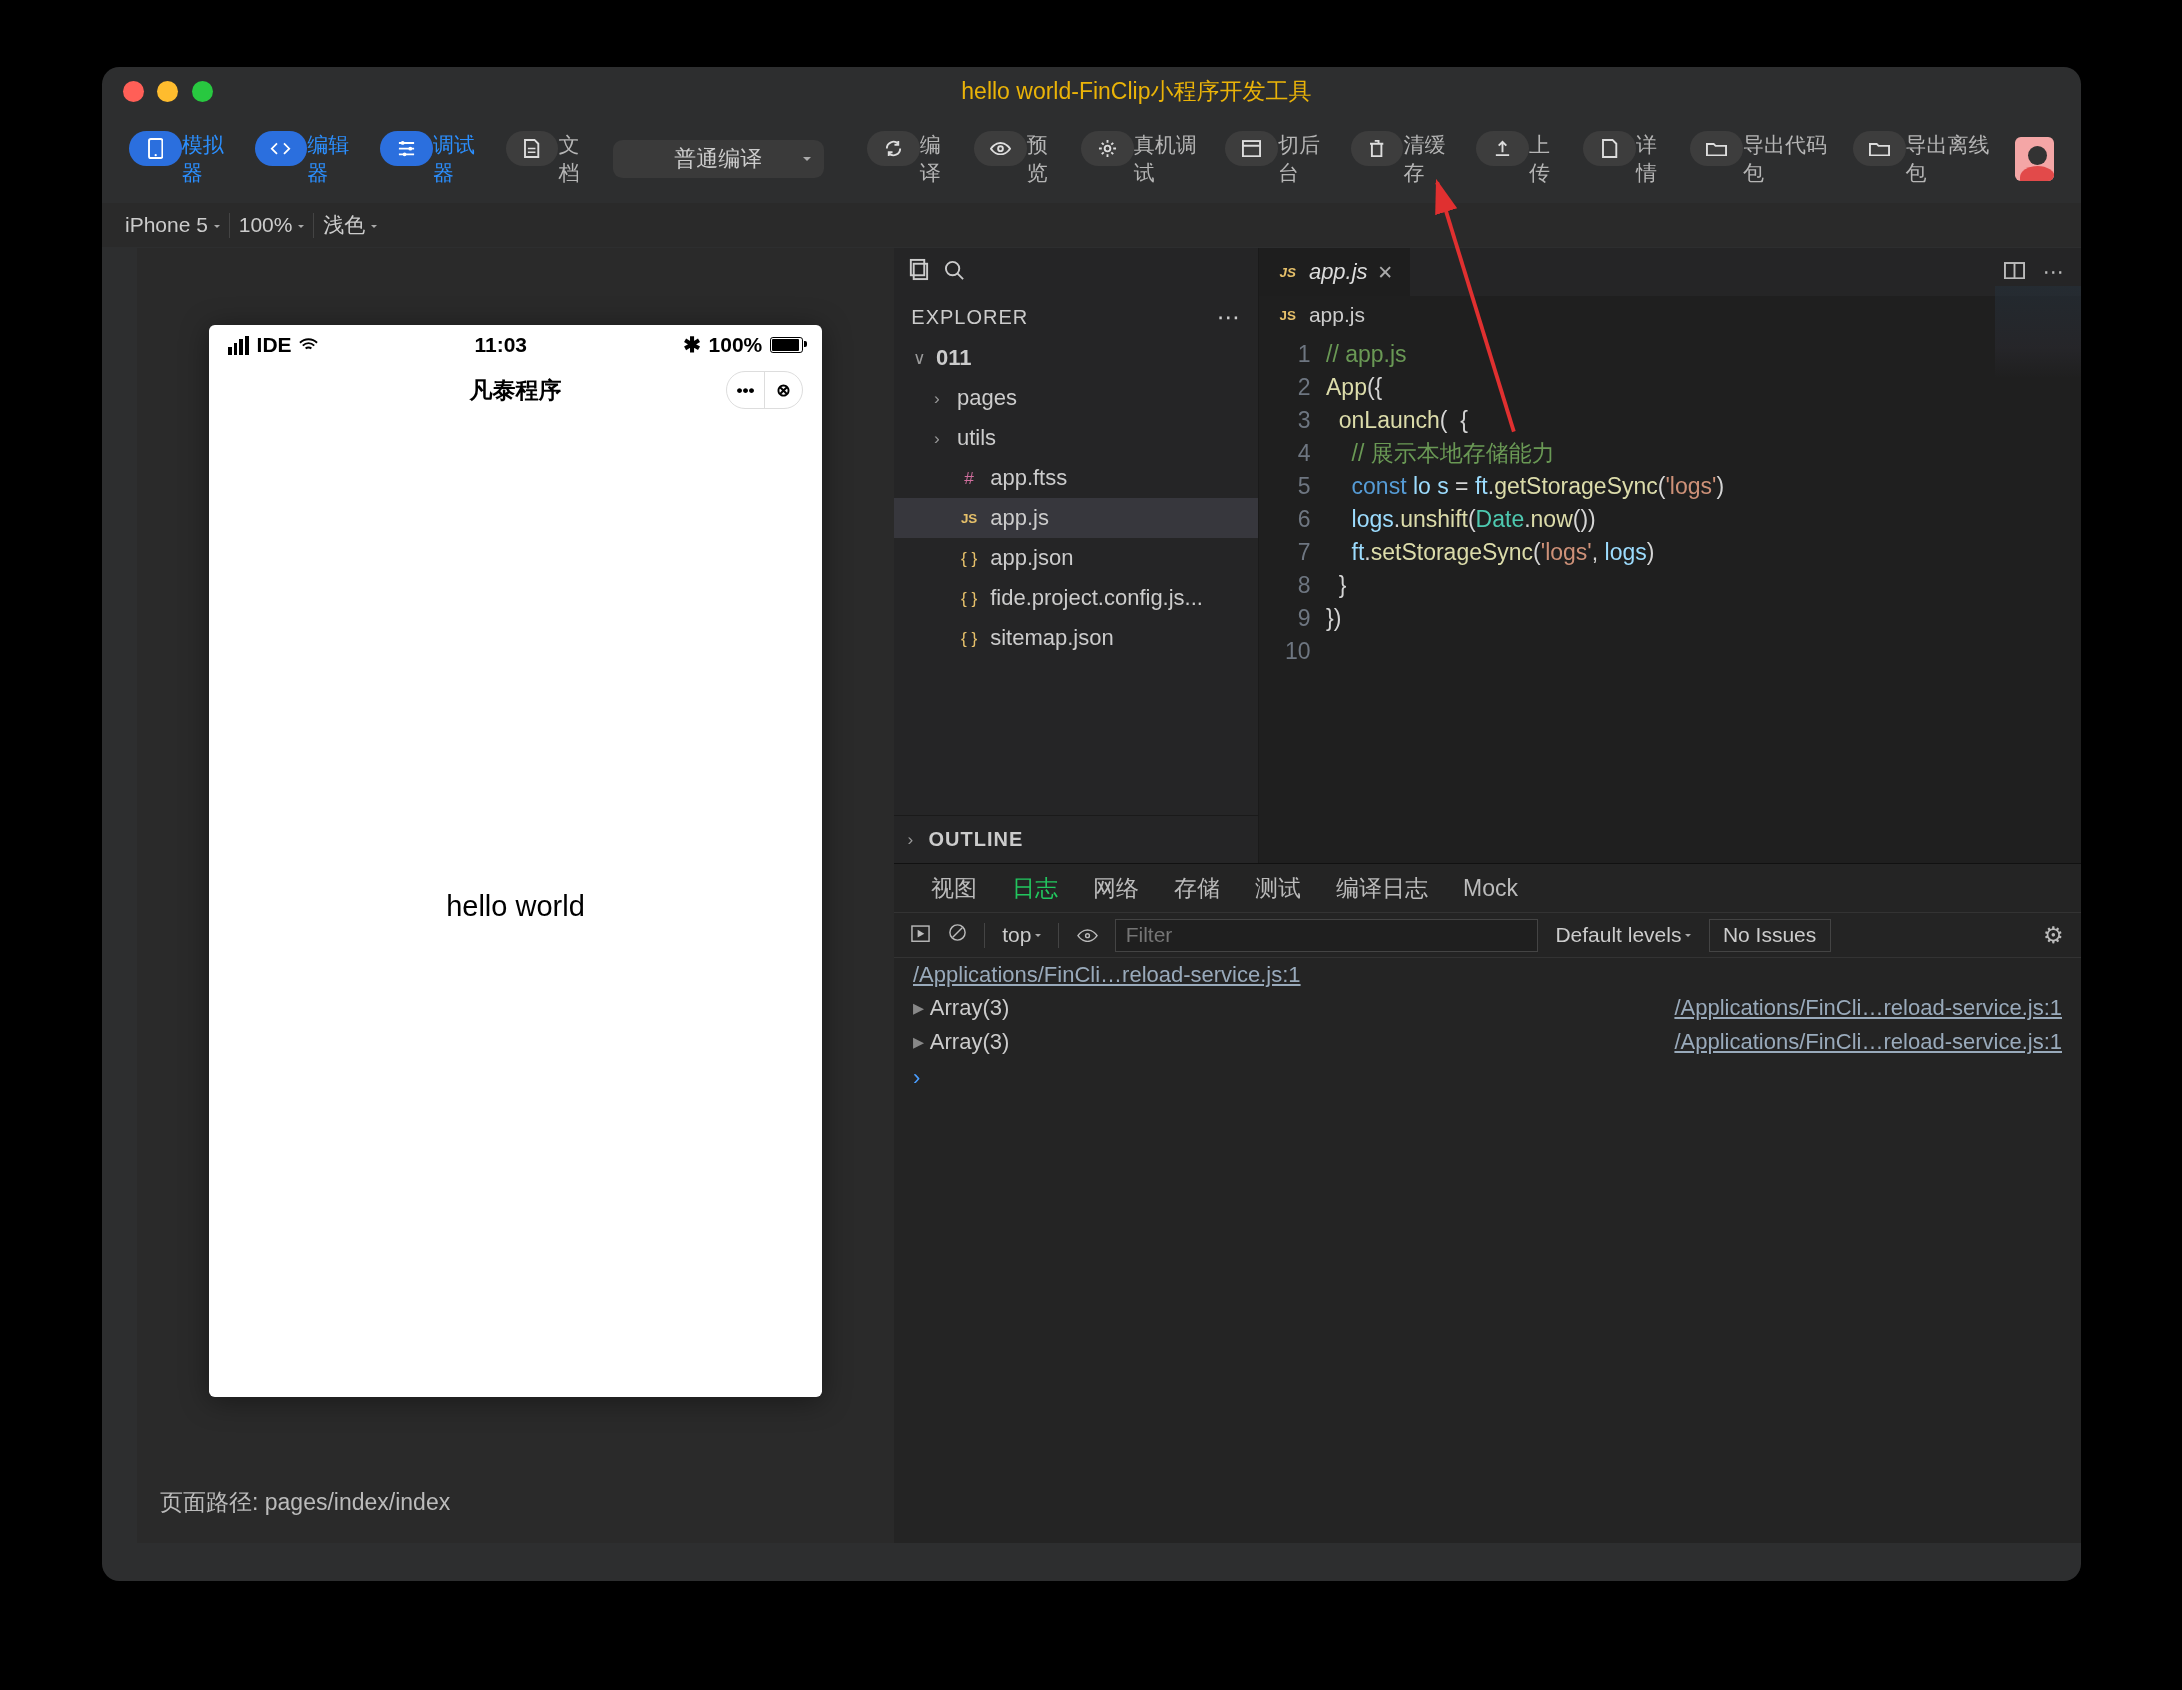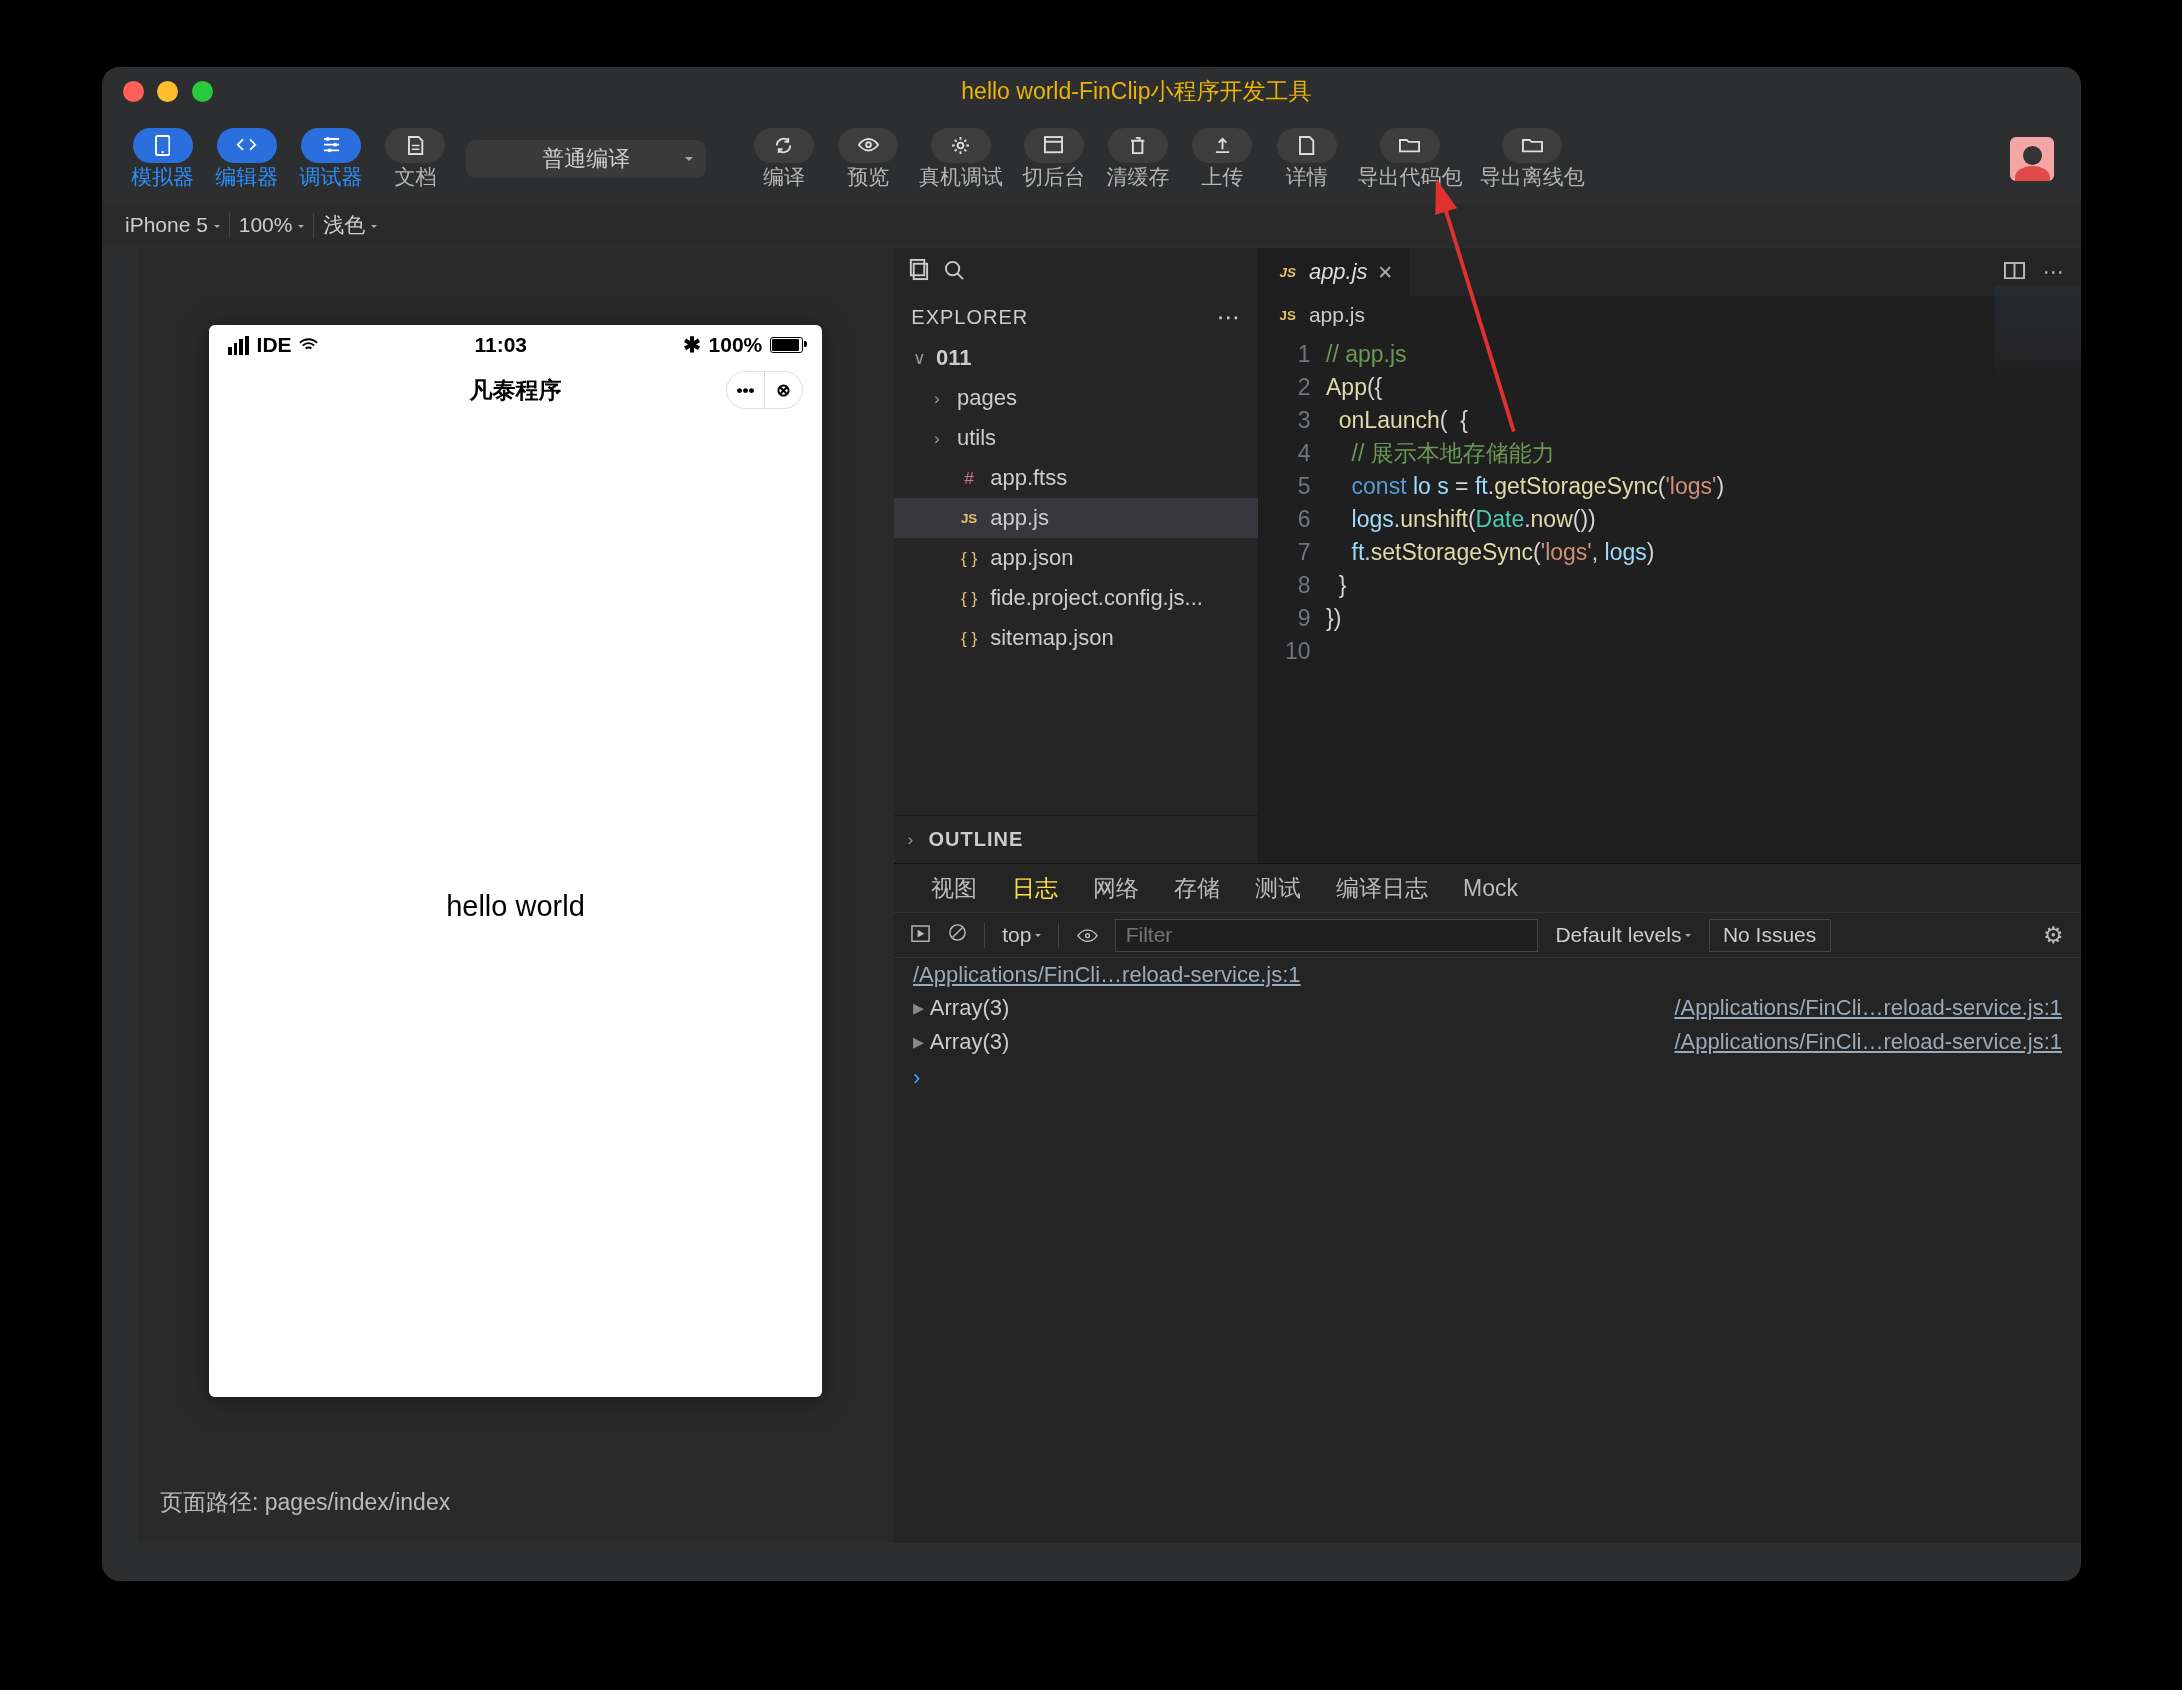--- a/index.html
+++ b/index.html
@@ -6,21 +6,21 @@
 body { background:#000; width:2183px; height:1691px; position:relative; }
 .window { position:absolute; left:102px; top:67px; width:1979px; height:1514px; background:#2d2e2f; border-radius:17.3px; overflow:hidden; box-shadow:0 0 77px rgba(0,0,0,.6); }
 
 .titlebar { height:48px; display:flex; align-items:center; padding:0 21px; }
 .traffic { display:flex; gap:13.4px; }
 .tl { width:21px; height:21px; border-radius:50%; }
 .tl.r{background:#ff5f57;} .tl.y{background:#febc2e;} .tl.g{background:#28c840;}
 .title { flex:1; text-align:center; color:#eab308; font-size:23px; }
 
 .toolbar { height:88px; display:flex; align-items:center; padding:0 27px; gap:17.3px; }
-.tb-btn { display:flex; flex-direction:column; align-items:center; gap:0; min-width:67px; }
+.tb-btn { display:flex; flex-direction:row; gap:0; min-width:67px; }
 .tb-pill { width:60px; height:35px; border-radius:17.3px; background:#3d3d3d; display:flex; align-items:center; justify-content:center; }
 .tb-pill.blue { background:#2b6fde; }
 .tb-lab { color:#b5b5b5; font-size:21px; }
 .tb-lab.blue { color:#2b8fff; }
 .tb-ico { width:21px; height:21px; display:flex; align-items:center; justify-content:center; color:#ddd; }
 .tb-sel { width:240px; height:38px; background:#3a3a3a; border-radius:9.6px; display:flex; align-items:center; justify-content:center; color:#ccc; font-size:22px; position:relative; }
 .tb-sel::after { content:""; position:absolute; right:13.4px; border:4.8px solid transparent; border-top-color:#aaa; top:17.3px;}
 .avatar { margin-left:auto; width:44px; height:44px; border-radius:5.8px; background:#f4a6a6; position:relative; overflow:hidden; }
 .avatar::before{content:"";position:absolute;left:12.5px;top:8.6px;width:19px;height:19px;background:#333;border-radius:50%;}
 .avatar::after{content:"";position:absolute;left:4.8px;top:29px;width:35px;height:23px;background:#e24a4a;border-radius:50% 50% 0 0;}
@@ -72,21 +72,21 @@
 .tab .x{font-style:normal;color:#aaa;font-size:19px;}
 .tab-extras { margin-left:auto; padding:0 17.3px; display:flex; gap:17.3px; color:#bbb; font-size:21px;}
 .crumb { height:38px; display:flex; align-items:center; padding:0 17.3px; gap:9.6px; color:#ccc; font-size:21px;}
 .codebody { flex:1; display:flex; font-family:Menlo,Consolas,monospace; font-size:23px; line-height:33px; padding-top:3.8px;}
 .gutter { width:67px; text-align:right; color:#6e7681; padding-right:15.4px;}
 .src { flex:1; white-space:pre; color:#d4d4d4;}
 .tok-c{color:#6a9955;} .tok-f{color:#dcdcaa;} .tok-k{color:#569cd6;} .tok-s{color:#ce9178;} .tok-v{color:#9cdcfe;} .tok-t{color:#4ec9b0;}
 
 .devtools { flex:1; border-top:1px solid #111; background:#242424; display:flex; flex-direction:column;}
 .dt-tabs { height:48px; display:flex; align-items:center; padding:0 37px; gap:35px; color:#bbb; font-size:23px;}
-.dt-tabs span.act{color:#fde047;}
+.dt-tabs span.act{color:#22c55e;}
 .dt-bar { height:46px; display:flex; align-items:center; padding:0 17.3px; gap:17.3px; border-top:1px solid #333; border-bottom:1px solid #333;}
 .dt-bar .ico{color:#bbb;font-size:21px;}
 .dt-sel { color:#ccc; font-size:21px; display:flex; align-items:center;gap:3.8px;}
 .dt-sel::after{content:"";border:3.8px solid transparent;border-top-color:#aaa;margin-top:3.8px;}
 .dt-filter { flex:1; max-width:423px; height:33px; background:#1f1f1f; border:1px solid #444; color:#888; padding:0 9.6px; font-size:21px;}
 .dt-btn { height:33px; padding:0 13.4px; border:1px solid #444; color:#ccc; font-size:21px; display:flex; align-items:center;}
 .dt-gear { color:#bbb; font-size:23px; margin-left:auto;}
 .console { flex:1; font-family:Menlo,Consolas,monospace; font-size:22px; color:#ccc; }
 .con-row { display:flex; padding:3.8px 19px; }
 .con-row .l{flex:1;}

